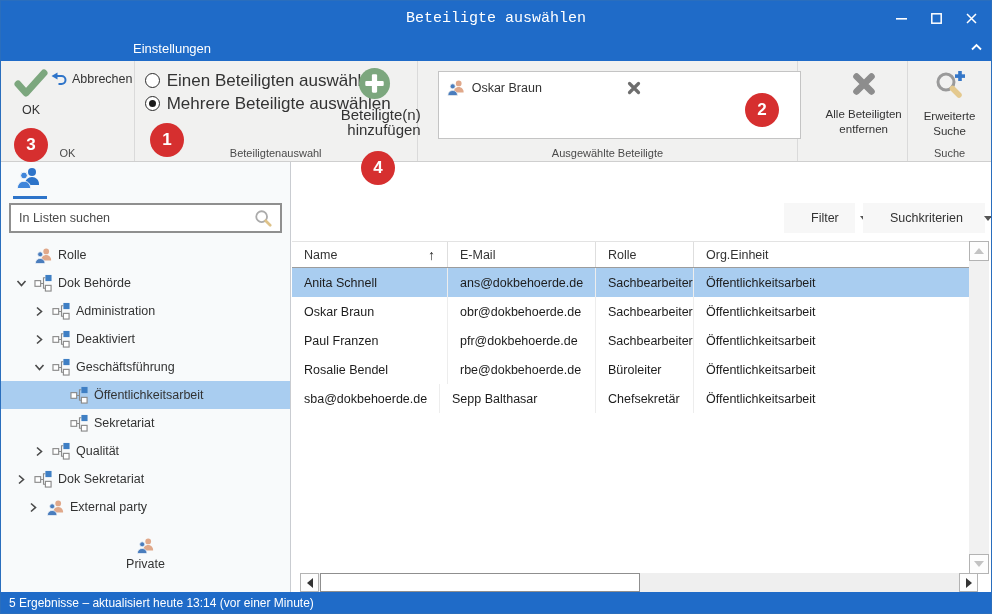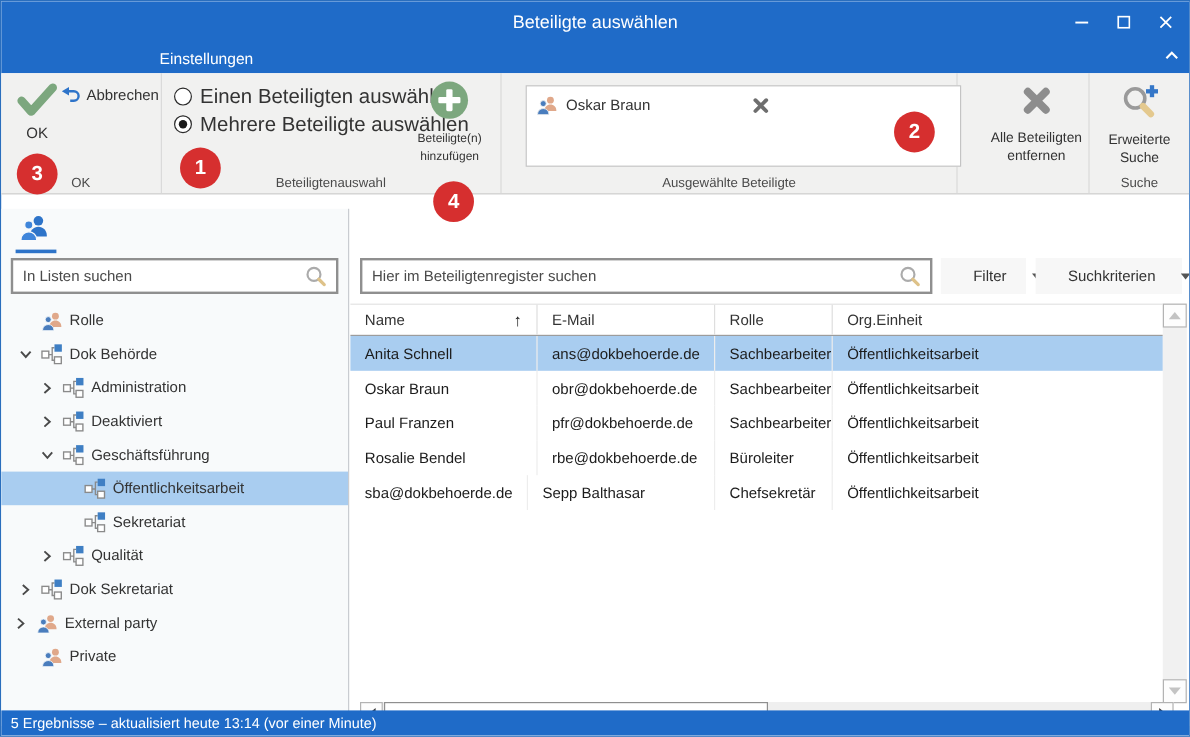--- a/index.html
+++ b/index.html
@@ -9,21 +9,21 @@
     --badge:#d62f2f;
     --green:#7ca77e;
     --ribbon-bg:#f1f1f0;
     --txt:#333;
   }
   *{margin:0;padding:0;box-sizing:border-box;}
   body{background:#555;font-family:"Liberation Sans",sans-serif;}
   .app{position:relative;width:992px;height:614px;background:#fff;border:1px solid #2a6ebd;overflow:hidden;font-family:"Liberation Sans",sans-serif;}
 
   
-  .titlebar{position:absolute;left:0;top:0;right:0;height:34px;background:var(--blue);display:flex;align-items:center;}
+  .titlebar{position:absolute;left:0;top:0;right:0;height:34px;background:var(--blue);display:flex;align-items:center;font-family:Liberation Mono, monospace;}
   .title{position:absolute;left:0;right:0;text-align:center;color:#fff;font-size:15px;}
   .winbtns{position:absolute;right:2px;top:0;height:34px;display:flex;}
   .winbtn{width:35px;height:34px;display:flex;align-items:center;justify-content:center;color:#fff;}
 
   
   .tabrow{position:absolute;left:0;top:34px;right:0;height:26px;background:var(--blue);}
   .tab{position:absolute;top:0;height:26px;display:flex;align-items:center;justify-content:center;font-size:13px;padding:0 18px;color:#fff;}
   .tab.active{background:var(--ribbon-bg);color:var(--blue);}
   .tab-suchfenster{left:2px;min-width:110px;}
   .tab-einstellungen{left:114px;}
@@ -41,38 +41,38 @@
 
   .okbtn{position:absolute;left:8px;top:8px;width:44px;text-align:center;cursor:default;}
   .okbtn .lbl{font-size:12.5px;color:var(--txt);margin-top:2px;}
   .cancelbtn{position:absolute;left:50px;top:11px;display:flex;align-items:center;gap:5px;font-size:12.5px;color:var(--txt);}
 
   .radios{position:absolute;left:10px;top:8px;}
   .radio-row{display:flex;align-items:center;gap:7px;height:23px;font-size:17px;color:var(--txt);}
   .radio{width:15px;height:15px;border-radius:50%;border:1.5px solid #2b2b2b;background:#fff;position:relative;flex:0 0 15px;}
   .radio.checked::after{content:"";position:absolute;left:3px;top:3px;width:7px;height:7px;border-radius:50%;background:#1a1a1a;}
   .addbtn{position:absolute;left:194px;top:6px;width:92px;text-align:center;}
-  .addbtn .lbl{font-size:10px;color:var(--txt);line-height:15px;margin-top:3px;}
+  .addbtn .lbl{font-size:15px;color:var(--txt);line-height:15px;margin-top:3px;text-align:right;}
 
   .selbox{position:absolute;left:20px;top:10px;width:363px;height:68px;background:#fff;border:1px solid #c4c4c4;}
   .chip{position:absolute;left:8px;top:7px;display:flex;align-items:center;gap:7px;font-size:12.5px;color:var(--txt);}
   .chip-x{position:absolute;left:188px;top:9px;}
 
   .bigbtn{position:absolute;left:0;right:0;top:8px;text-align:center;}
   .bigbtn .lbl{font-size:11.5px;color:var(--txt);line-height:15px;margin-top:4px;}
 
   
   .badge{position:absolute;width:34px;height:34px;border-radius:50%;background:var(--badge);color:#fff;font-size:17px;font-weight:bold;display:flex;align-items:center;justify-content:center;z-index:20;}
   .badge1{left:149px;top:122px;}
   .badge2{left:744px;top:92px;}
   .badge3{left:13px;top:127px;}
   .badge4{left:360px;top:150px;}
 
   
-  .bodyarea{position:absolute;left:0;top:173px;right:0;height:431px;}
+  .bodyarea{position:absolute;left:0;top:161px;right:0;height:431px;}
   .sidebar{position:absolute;left:0;top:0;width:290px;height:100%;background:#f8fafb;border-right:1px solid #c9ccd1;}
   .mainarea{position:absolute;left:291px;top:0;right:0;height:100%;background:#fff;}
 
   
   .side-tab{position:absolute;left:14px;top:5px;width:28px;text-align:center;}
   .side-tab-underline{position:absolute;left:12px;top:34px;width:34px;height:3px;background:#2e74c9;}
   .searchbox{position:absolute;height:30px;border:2px solid #8f8f8f;background:#fff;display:flex;align-items:center;padding:0 8px;font-size:12.5px;color:#4a4a4a;}
   .searchbox .ph{flex:1;white-space:nowrap;overflow:hidden;}
   .side-search{left:8px;top:41px;right:8px;}
   .tree{position:absolute;left:0;top:79px;right:0;}
@@ -399,59 +399,52 @@
             <span class="ticon">
               <svg width="19" height="18" viewBox="0 0 20 19">
                 <path d="M7 10 H10 M10 10 V4 H12 M10 10 V15 H12" stroke="#8a8a8a" stroke-width="1.2" fill="none"></path>
                 <rect x="1" y="7" width="6" height="6" fill="#fff" stroke="#8a8a8a" stroke-width="1.2"></rect>
                 <rect x="12" y="1" width="6.5" height="6.5" fill="#3f7fc4"></rect>
                 <rect x="12" y="12" width="6" height="6" fill="#fff" stroke="#8a8a8a" stroke-width="1.2"></rect>
               </svg>
             </span>
             <span class="tlabel">Dok Sekretariat</span>
           </div>
-          <div class="tree-row" style="padding-left: 8px;">
+          <div class="tree-row" style="padding-left: 24px;">
             <span class="chev">
               <svg width="10" height="11" viewBox="0 0 10 11">
                 <path d="M3 1.5 L7.5 5.5 L3 9.5" stroke="#4a4a4a" stroke-width="1.6" fill="none"></path>
               </svg>
             </span>
             <span class="ticon">
               <svg width="19" height="17" viewBox="0 0 20 19">
                 <circle cx="13" cy="5" r="3.2" fill="#e0a88a"></circle>
                 <path d="M7.5 14.5c0-3 2.4-5.5 5.5-5.5s5.5 2.5 5.5 5.5v0.5h-11z" fill="#e0a88a"></path>
                 <circle cx="6.3" cy="8.2" r="2.8" fill="#4a7dbd" stroke="#f8fafb" stroke-width="0.8"></circle>
                 <path d="M1 18c0-3 2.3-5.2 5.3-5.2s5.3 2.2 5.3 5.2v0.5H1z" fill="#4a7dbd" stroke="#f8fafb" stroke-width="0.8"></path>
               </svg>
             </span>
             <span class="tlabel">External party</span>
           </div>
-          <div class="tree-row" style="padding-left: 12px;">
+          <div class="tree-row" style="padding-left: 0; flex-direction: column;">
             <span class="chev"></span>
             <span class="ticon">
               <svg width="19" height="17" viewBox="0 0 20 19">
                 <circle cx="13" cy="5" r="3.2" fill="#e0a88a"></circle>
                 <path d="M7.5 14.5c0-3 2.4-5.5 5.5-5.5s5.5 2.5 5.5 5.5v0.5h-11z" fill="#e0a88a"></path>
                 <circle cx="6.3" cy="8.2" r="2.8" fill="#4a7dbd" stroke="#f8fafb" stroke-width="0.8"></circle>
                 <path d="M1 18c0-3 2.3-5.2 5.3-5.2s5.3 2.2 5.3 5.2v0.5H1z" fill="#4a7dbd" stroke="#f8fafb" stroke-width="0.8"></path>
               </svg>
             </span>
             <span class="tlabel">Private</span>
           </div>
         </div>
     </div>
 
     <div class="mainarea">
-      <div class="searchbox main-search">
-        <span class="ph">Hier im Beteiligtenregister suchen</span>
-        <svg width="18" height="18" viewBox="0 0 20 20">
-            <circle cx="8.5" cy="8.5" r="6" fill="none" stroke="#ababab" stroke-width="2"></circle>
-            <path d="M13 13 L18 18" stroke="#dec289" stroke-width="3" stroke-linecap="round"></path>
-          </svg>
-      </div>
 
       <div class="toolbtn filter-btn">
         <svg width="15" height="15" viewBox="0 0 16 16">
             <path d="M1.5 2 h13 L9.3 8.2 V14 L6.7 12 V8.2 Z" fill="#3577c8"></path>
           </svg>
         <span>Filter</span>
         <span class="caret"></span>
       </div>
 
       <div class="toolbtn criteria-btn">

